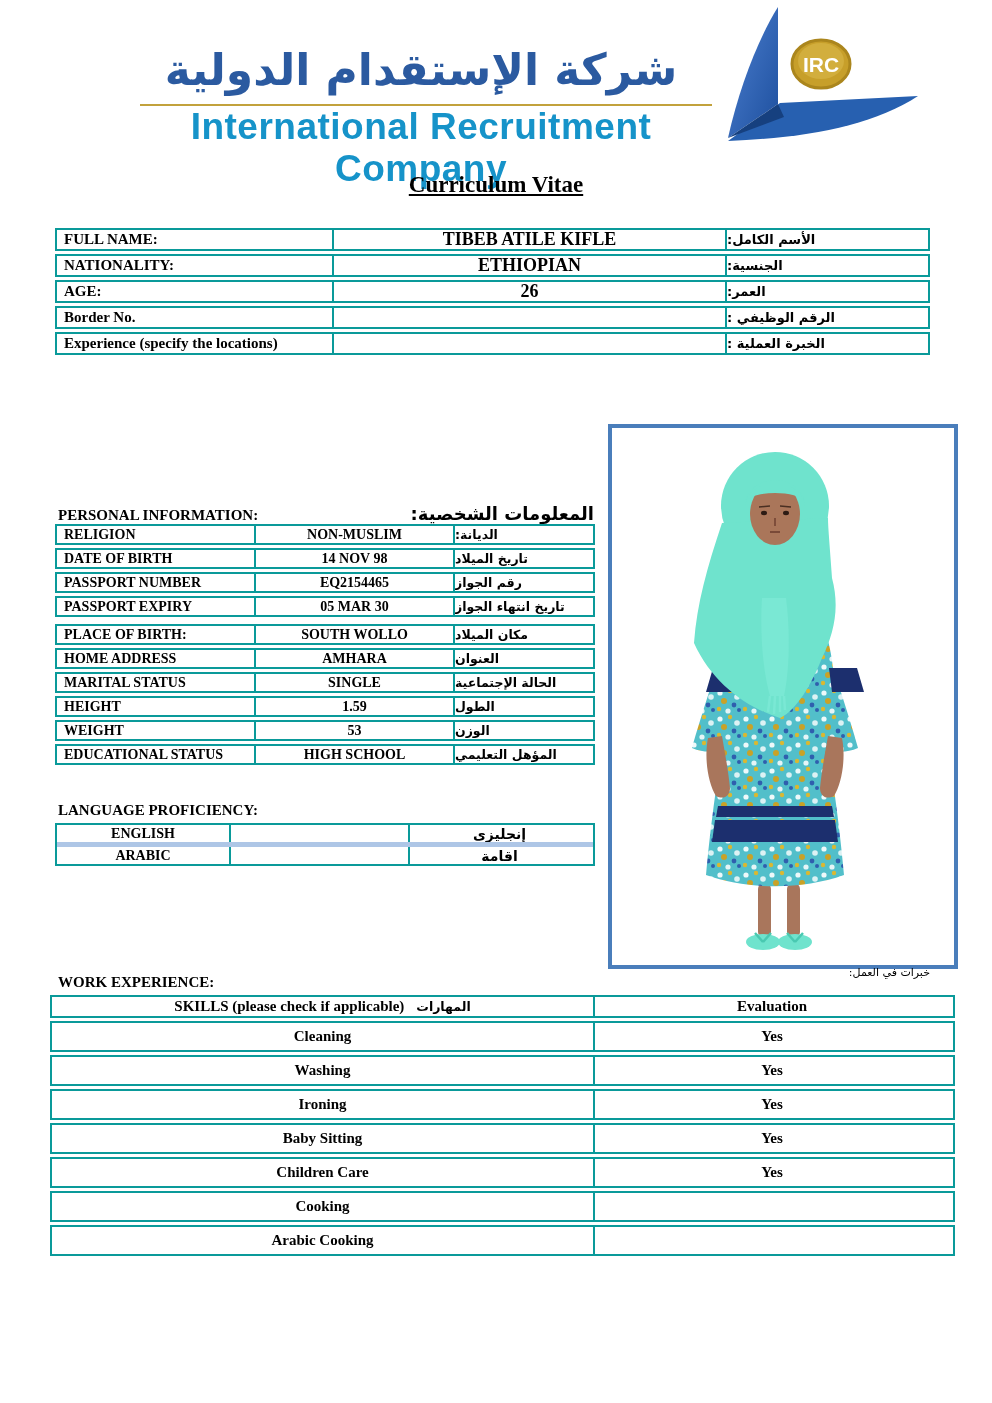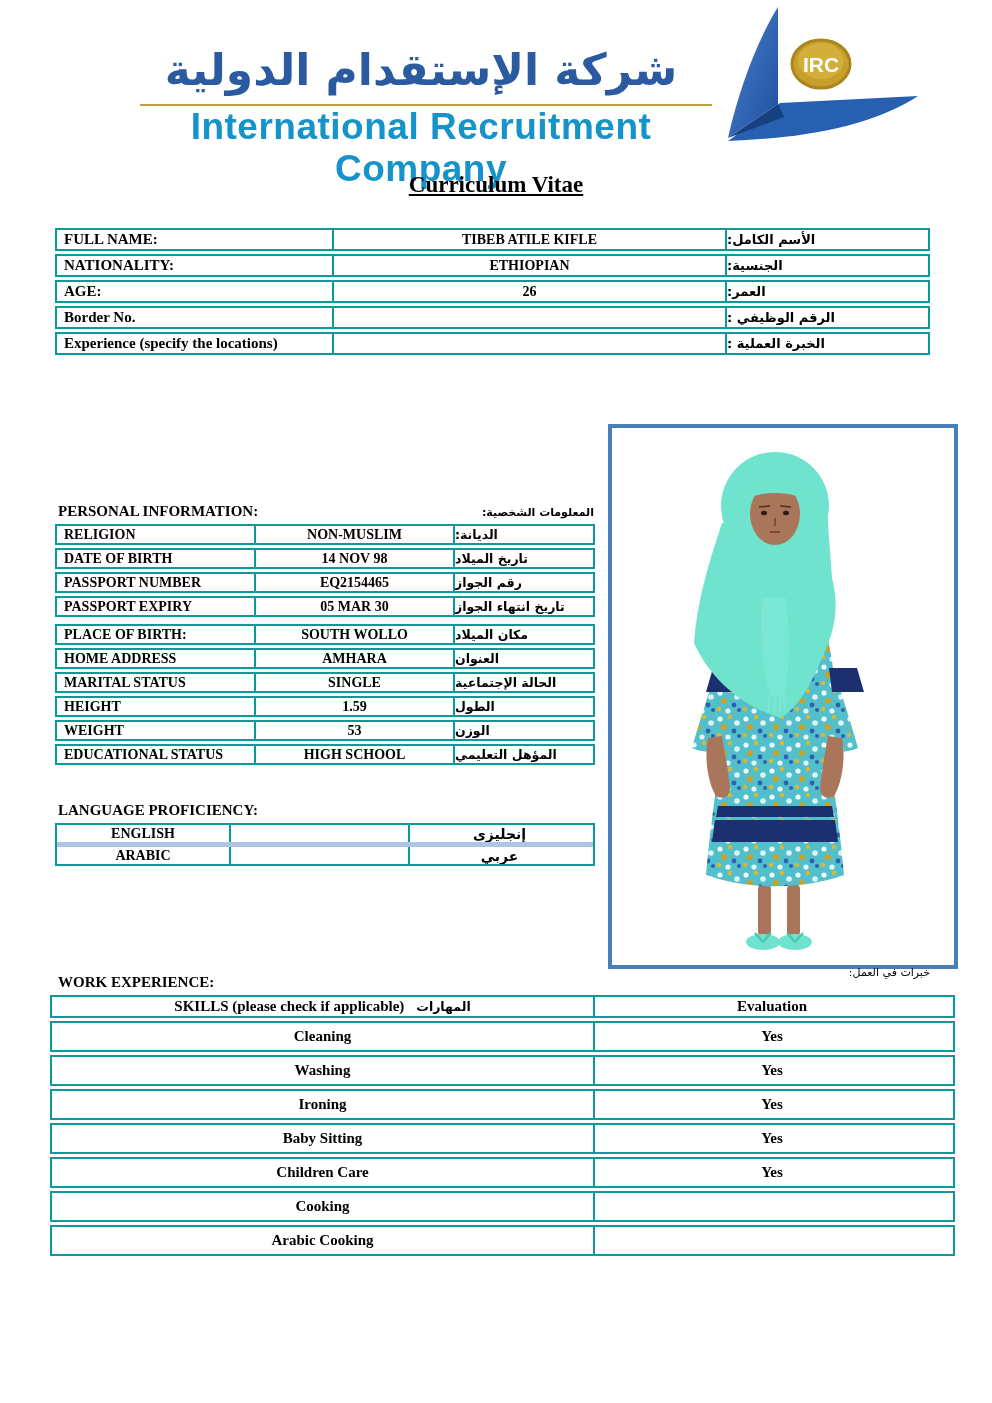--- a/index.html
+++ b/index.html
@@ -28,35 +28,35 @@
   .title{position:absolute;left:0;top:172px;width:100%;text-align:center;
     font-size:23px;font-weight:bold;text-decoration:underline;color:var(--ink);}
 
   
   .rowtable{position:absolute;}
   .trow{display:flex;border:2px solid var(--teal);background:#fff;}
   .trow + .trow{margin-top:3px;}
   .tc{display:flex;align-items:center;font-weight:bold;color:var(--ink);overflow:hidden;white-space:nowrap;}
   .tc + .tc{border-left:2px solid var(--teal);}
   .lbl{justify-content:flex-start;padding-left:7px;font-size:15px;}
-  .val{justify-content:center;font-size:14px;}
+  .val{justify-content:center;font-size:18px;}
   .arc{justify-content:flex-end;padding-right:9px;direction:rtl;
        font-family:"DejaVu Sans",sans-serif;font-size:13px;}
 
   
   .t1{left:55px;top:228px;width:875px;}
   .t1 .trow{height:23px;}
   .t1 .c1{width:275px;}
   .t1 .c2{width:393px;}
   .t1 .c3{width:199px;}
 
   
   .sechead{position:absolute;display:flex;justify-content:space-between;align-items:baseline;}
   .sechead .en{font-size:15px;font-weight:bold;}
-  .sechead .ar{font-family:"DejaVu Sans",sans-serif;font-weight:bold;font-size:11px;direction:rtl;}
+  .sechead .ar{font-family:"DejaVu Sans",sans-serif;font-weight:bold;font-size:18px;direction:rtl;}
 
   
   .t2{left:55px;top:524px;width:540px;}
   .t2 .trow{height:21px;}
   .t2 .c1{width:197px;}
   .t2 .c2{width:199px;}
   .t2 .c3{width:136px;}
   .t2 .lbl{font-size:14px;}
   .t2 .val{font-size:14px;}
   .t2 .arc{font-size:12.5px;}
@@ -271,21 +271,21 @@
   <div class="rowtable t3">
     <div class="trow" style="border-bottom:none;">
       <div class="tc c1">ENGLISH</div>
       <div class="tc c2 val"></div>
       <div class="tc c3 arc">إنجليزي</div>
     </div>
     <div class="langdivider"></div>
     <div class="trow" style="border-top:none;">
       <div class="tc c1">ARABIC</div>
       <div class="tc c2 val"></div>
-      <div class="tc c3 arc">عربي</div>
+      <div class="tc c3 arc">اقامة</div>
     </div>
   </div>
 
   <div class="work-en">WORK EXPERIENCE:</div>
   <div class="work-ar">خبرات في العمل:</div>
 
   <div class="rowtable t4">
     <div class="trow hrow">
       <div class="tc c1 skillshead">
         <span>SKILLS (please check if applicable)</span>

